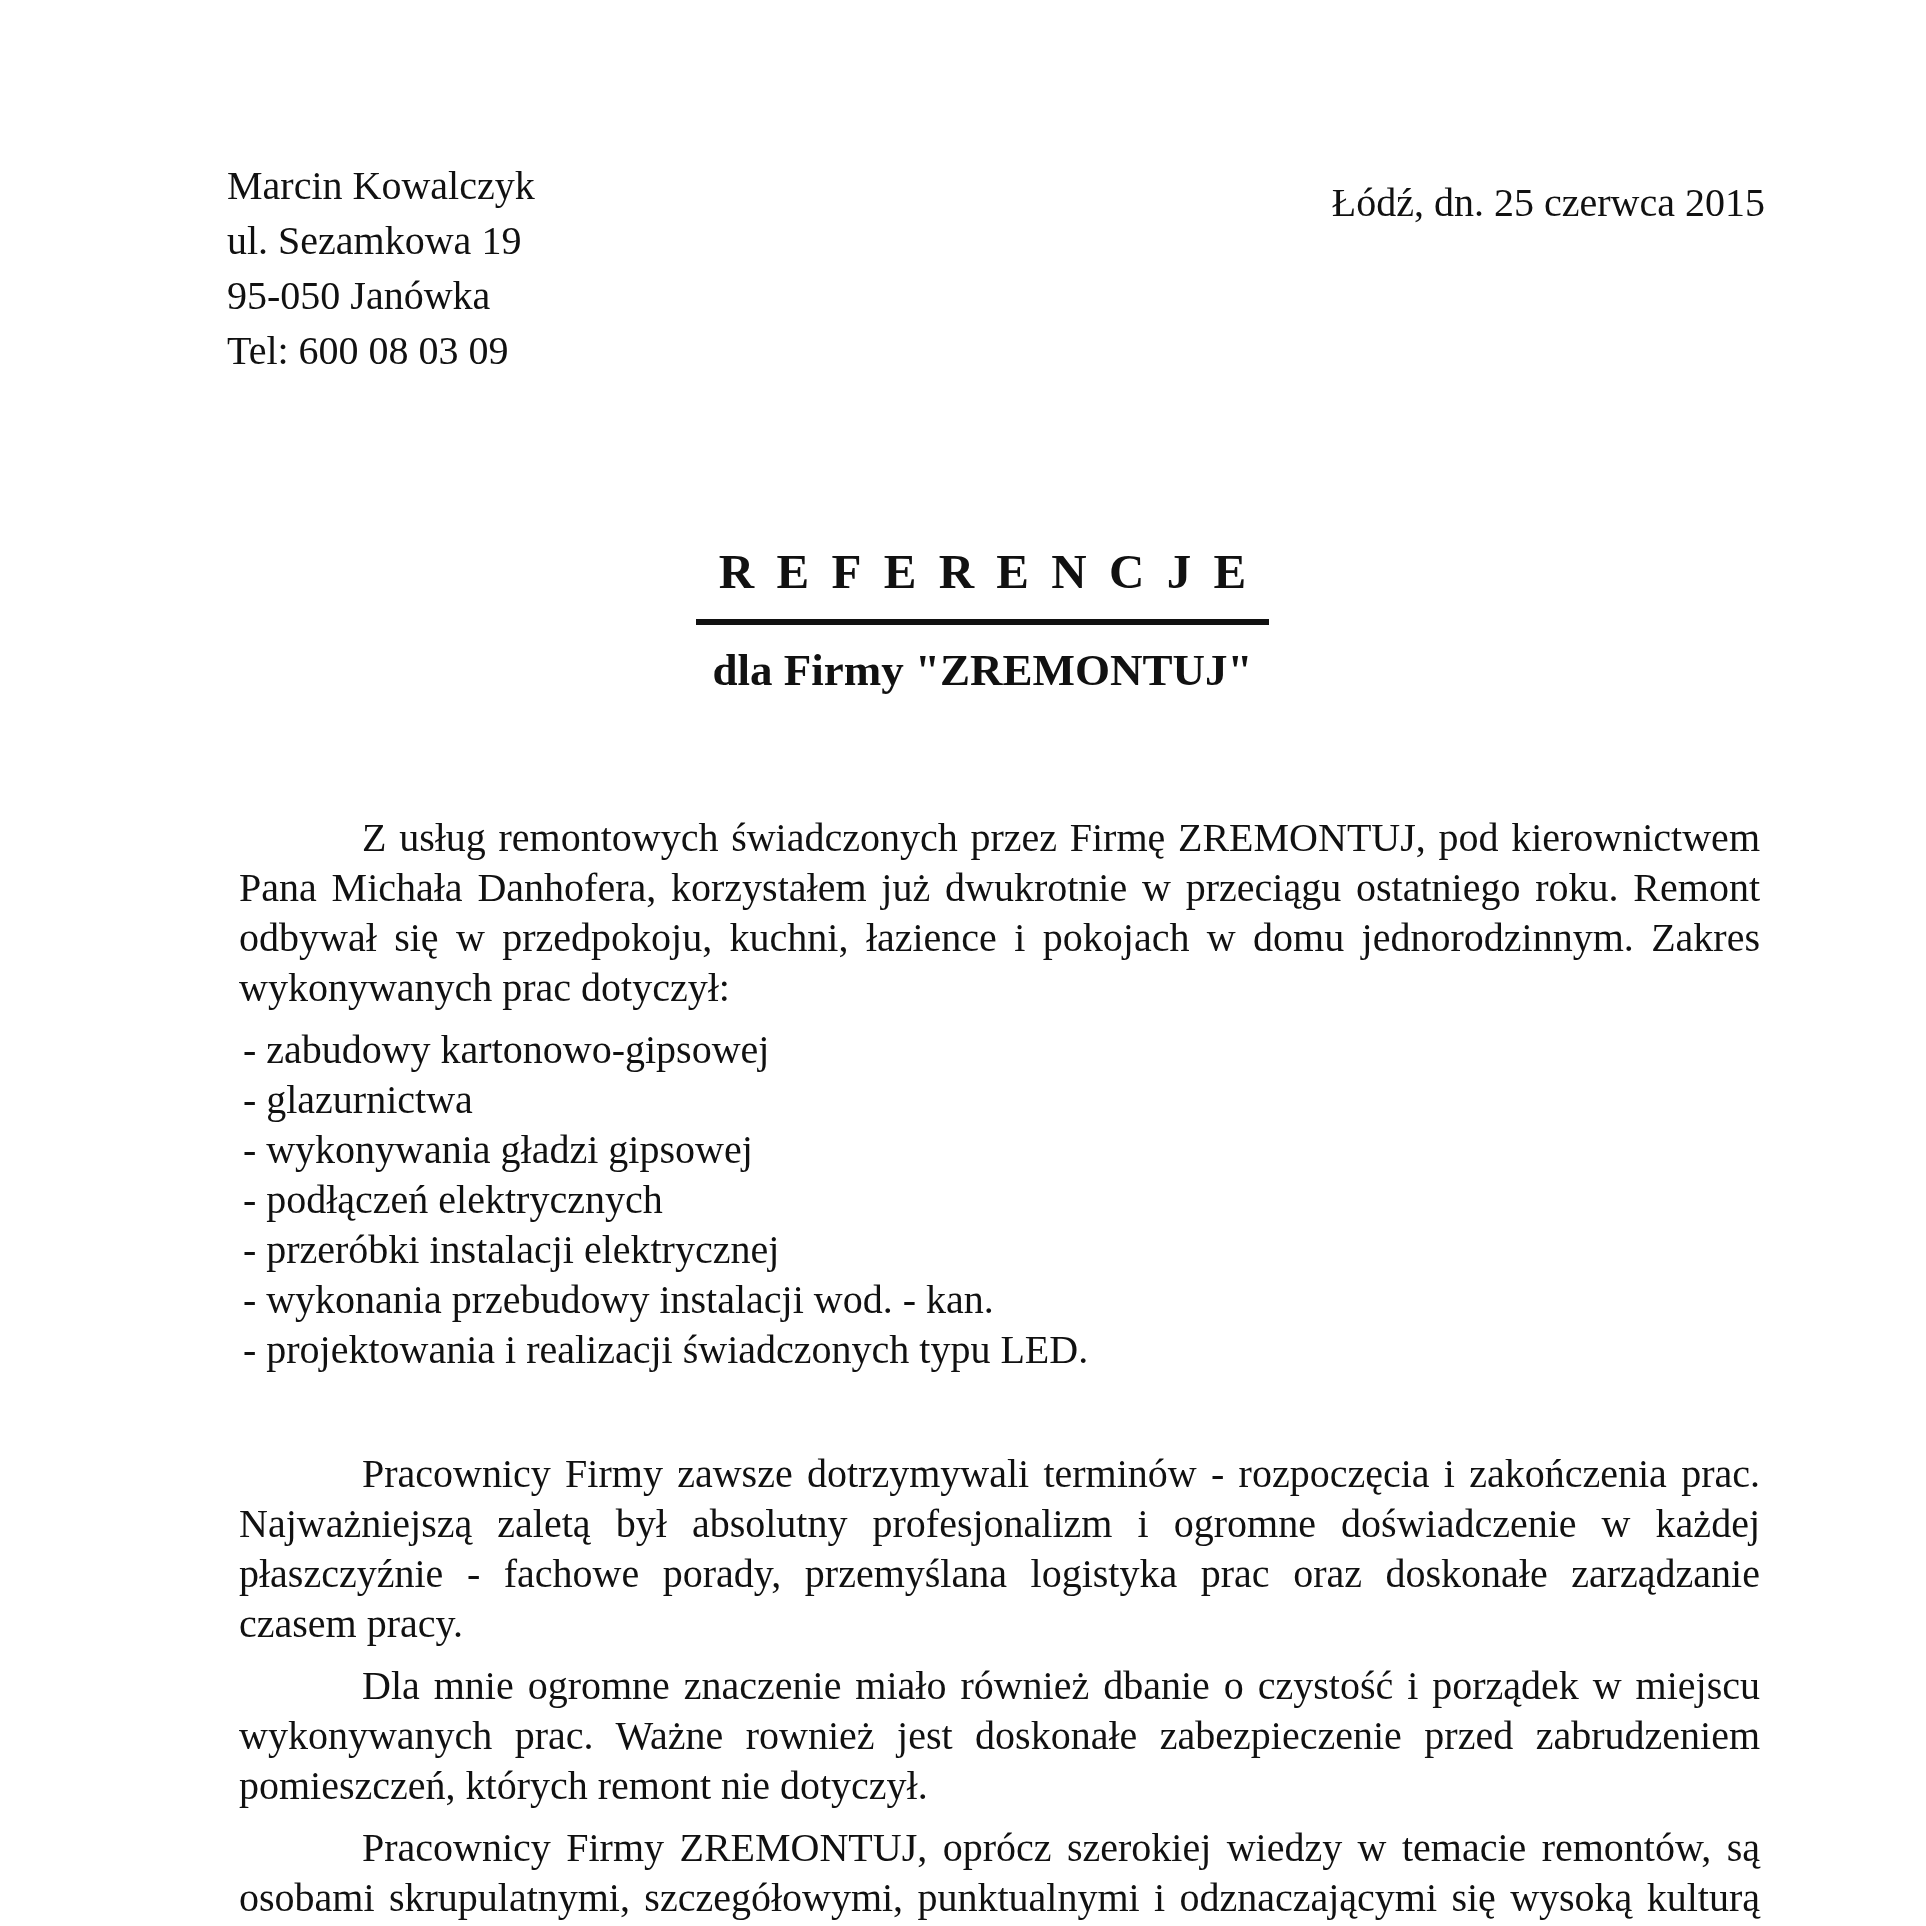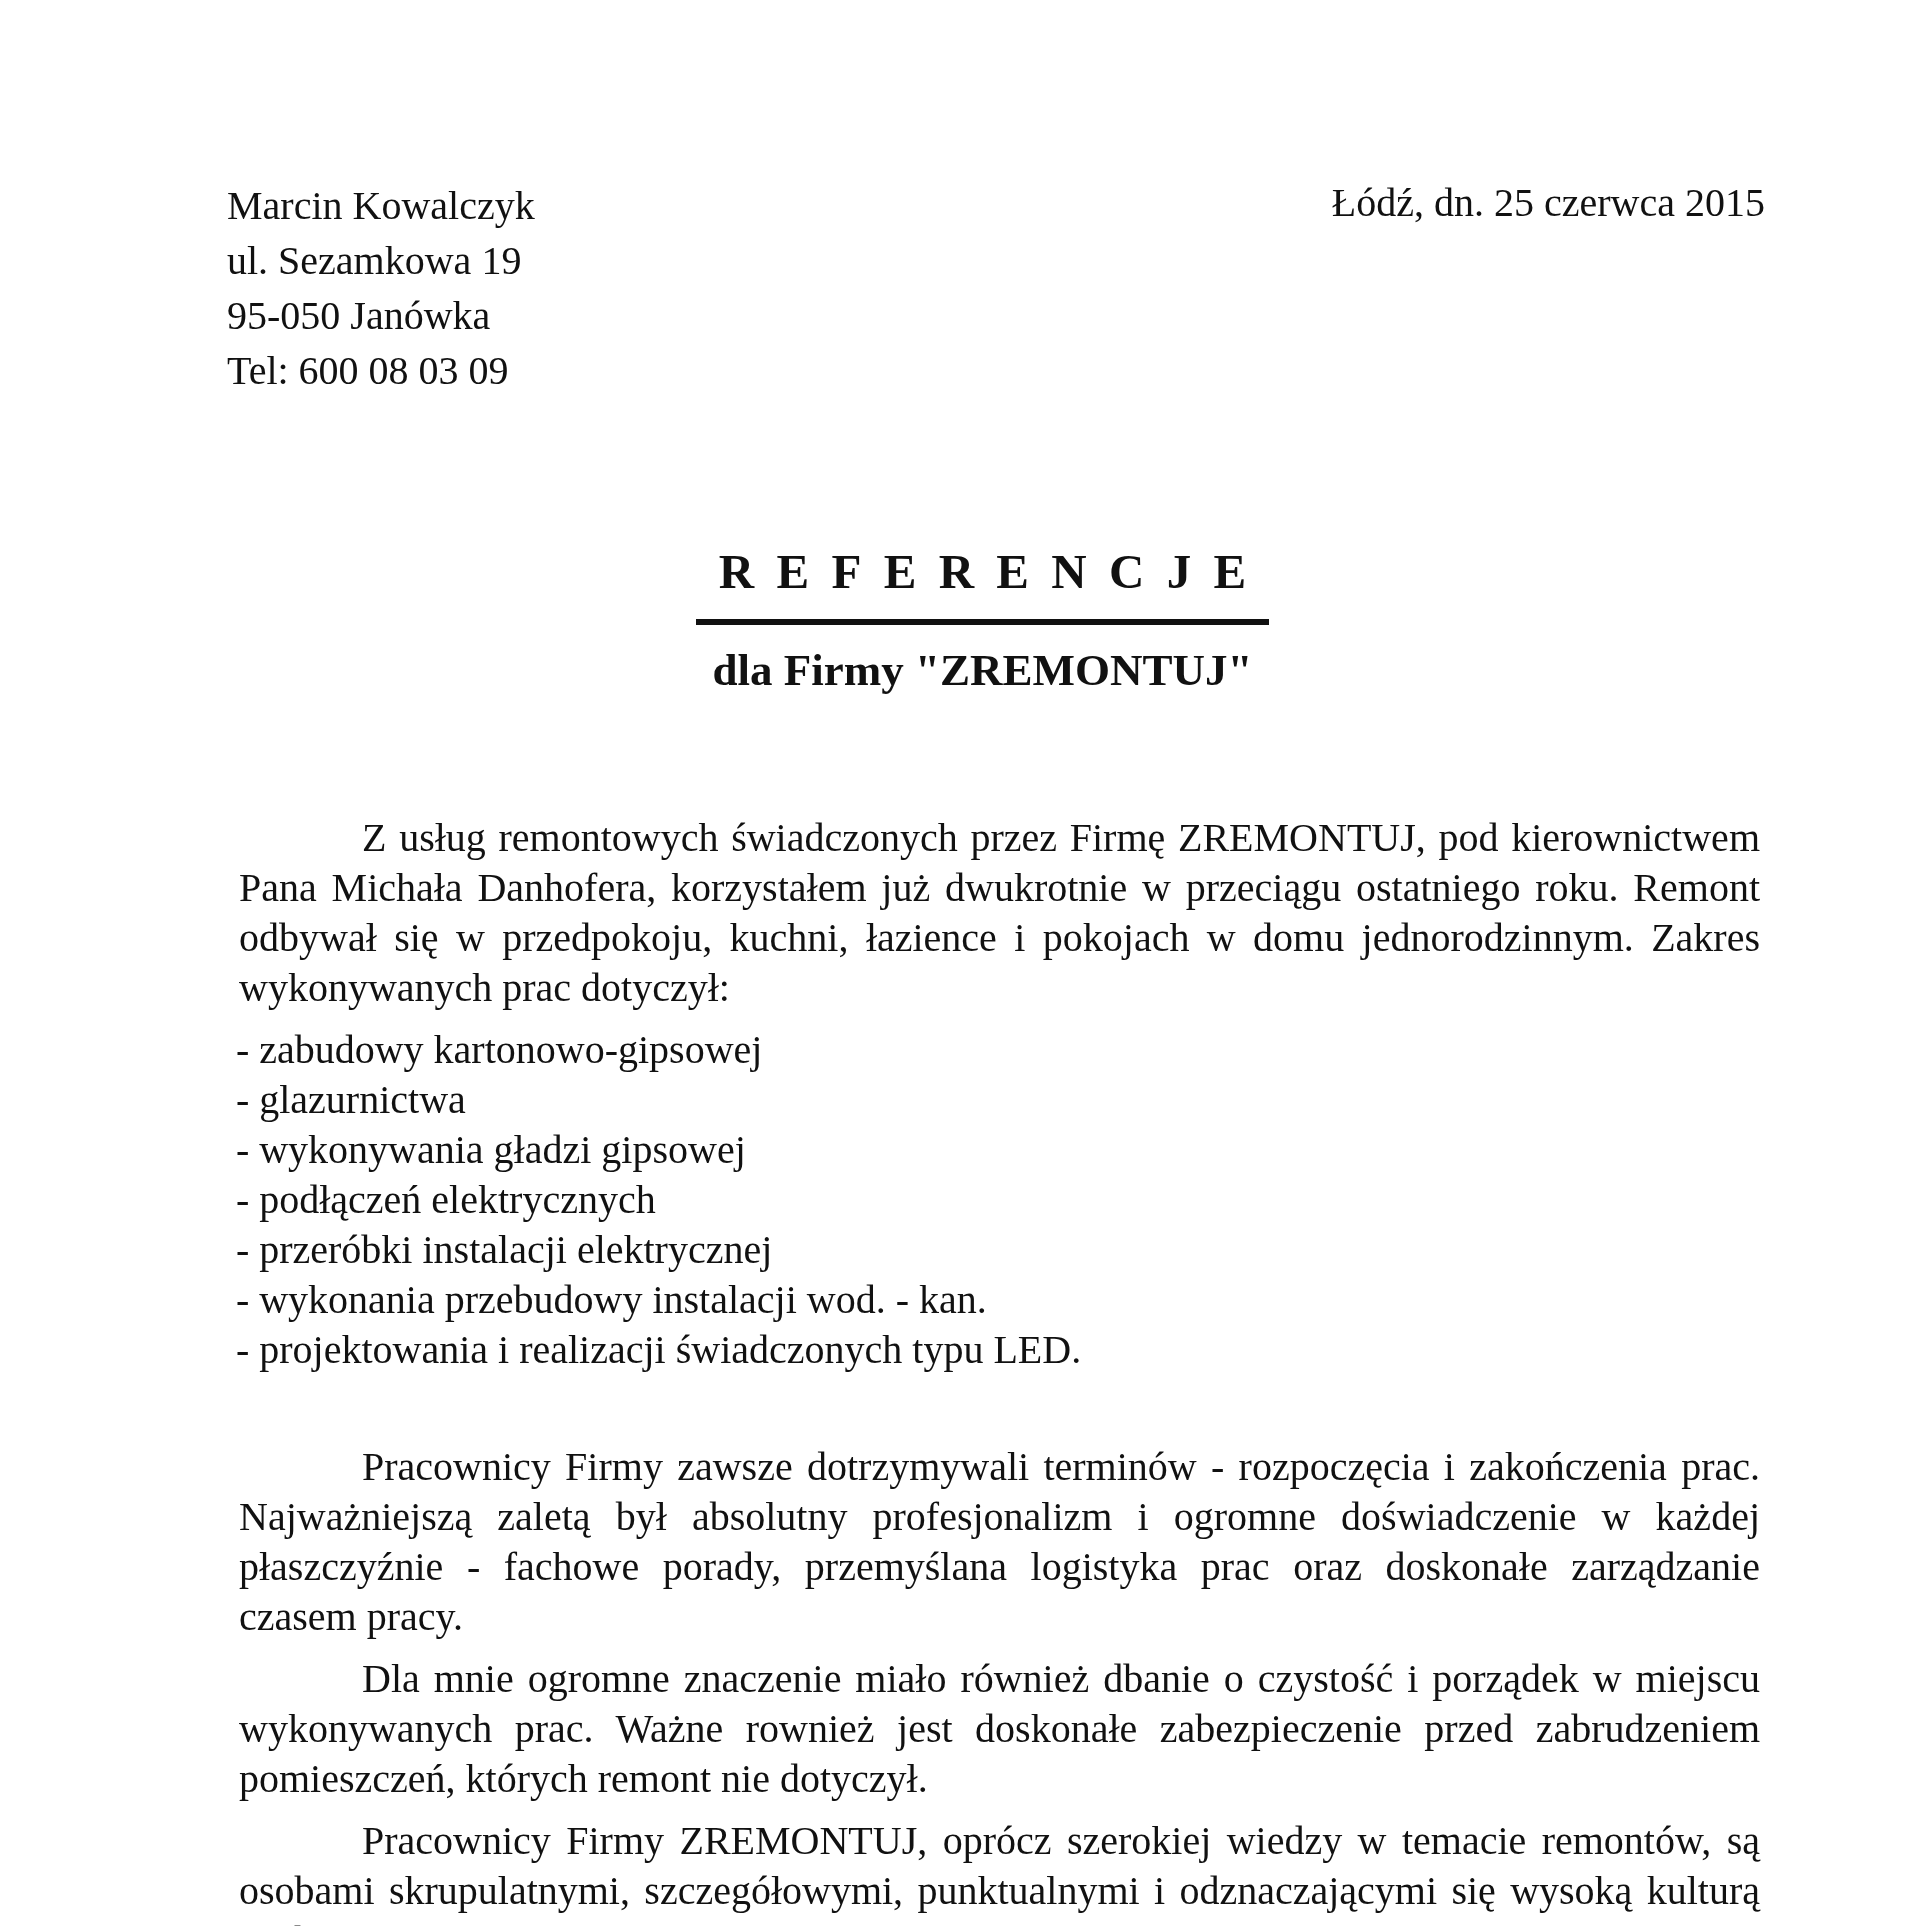--- a/index.html
+++ b/index.html
@@ -1,34 +1,34 @@
 <!DOCTYPE html>
 <html style="font-size:6.2px"><head>
 <meta charset="utf-8">
 <style>
   html, body { margin: 0; padding: 0; background: #ffffff; }
   body { width: 1965px; height: 2702px; position: relative; overflow: hidden;
          font-family: "Liberation Serif", "DejaVu Serif", serif; color: #111111; }
   .page { position: absolute; left: 0; top: 0; width: 1965px; height: 2702px; background: #ffffff; }
 
-  .sender { position: absolute; left: 227px; top: 178px; font-size: 40px; line-height: 55px; font-family: Liberation Serif, serif; }
+  .sender { position: absolute; left: 227px; top: 158px; font-size: 40px; line-height: 55px; font-family: Liberation Serif, serif; }
   .sender div { white-space: nowrap; }
   .place-date { position: absolute; right: 200px; top: 175px; font-size: 40px; line-height: 55px; white-space: nowrap; }
 
   .title { position: absolute; left: 0; width: 1965px; top: 543px; text-align: center;
            font-weight: bold; font-size: 49px; line-height: 58px; }
   .title span { display: inline-block; letter-spacing: 22.3px; padding-left: 22.3px;
                 border-bottom: 6.2px solid #111; padding-bottom: 18px; }
   .subtitle { position: absolute; left: 0; width: 1965px; top: 643px; text-align: center;
               font-weight: bold; font-size: 45px; line-height: 54px; }
 
   .body { position: absolute; left: 227px; width: 1545px; top: 801px; font-size: 40px; line-height: 50px; }
   .para { text-align: justify; margin: 12px; }
   .indent { text-indent: 123px; }
-  ul.scope { list-style: none; margin: 5px; padding: 0 0 0 3.9px; }
+  ul.scope { list-style: none; margin: 12px; padding: 0 0 0 3.9px; }
   ul.scope li { margin: 0; }
   ul.scope li::before { content: "- "; }
   .gap { height: 50px; }
 </style>
 </head>
 <body>
 
 <div class="page">
 
   <div class="sender">

